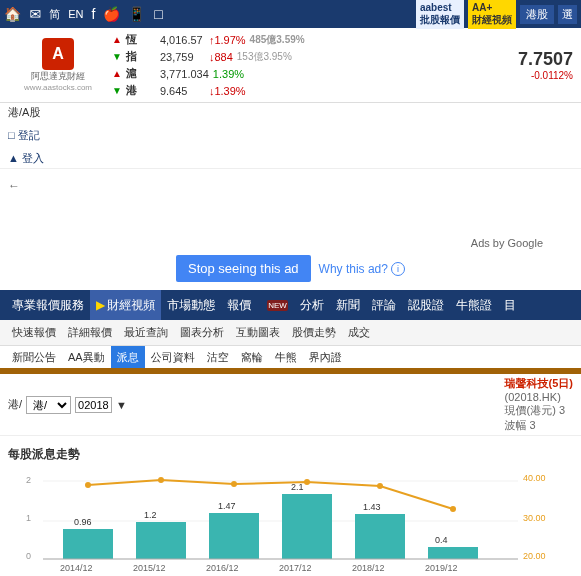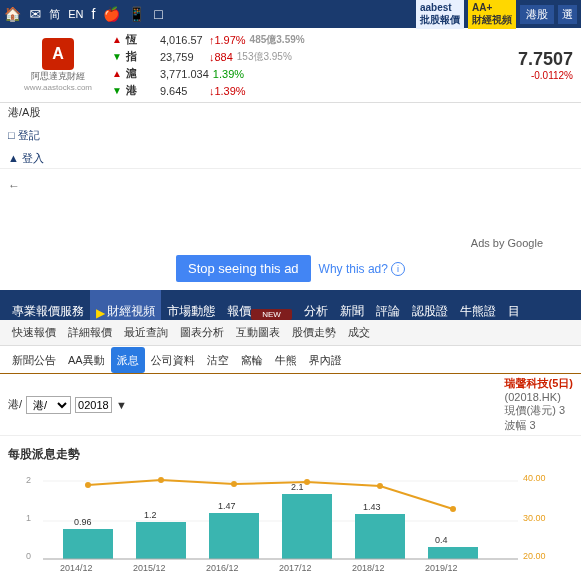--- a/index.html
+++ b/index.html
@@ -189,32 +189,32 @@
       padding: 0 6px;
       height: 30px;
       overflow: hidden;
     }
     .main-nav .nav-item {
       color: white;
       font-size: 12px;
       padding: 0 6px;
       height: 30px;
       display: flex;
-      align-items: flex-end;
+      align-items: center;
       cursor: pointer;
       white-space: nowrap;
     }
     .main-nav .nav-item.active { background: #2a5298; }
     .nav-badge {
       background: #7f1d1d;
       color: white;
       font-size: 8px;
-      padding: 1px 11px;
+      padding: 1px 1px;
       border-radius: 2px;
-      margin-left: 0;
+      margin-left: 16px;
     }
 
     
     .sub-nav {
       background: #f5f5f5;
       display: flex;
       align-items: center;
       padding: 0 6px;
       height: 26px;
       border-bottom: 1px solid #ddd;
@@ -404,21 +404,21 @@
     <span>互動圖表</span>
   </div>
   <div class="sub-item">
     <span>股價走勢</span>
   </div>
   <div class="sub-item">
     <span>成交</span>
   </div>
 </div>
 
-<div style="background:white;border-bottom:1px solid #a16207;display:flex;align-items:flex-end;padding:0 6px;height:28px;overflow:hidden;">
+<div style="background:white;border-bottom:6px solid #a16207;display:flex;align-items:center;padding:0 6px;height:28px;overflow:hidden;">
   <div class="tab-item">
     <span>新聞公告</span>
   </div>
   <div class="tab-item">
     <span>AA異動</span>
   </div>
   <div class="tab-item active" style="background:#2a7ae2;color:white;border-radius:3px;">
     <span>派息</span>
   </div>
   <div class="tab-item">

